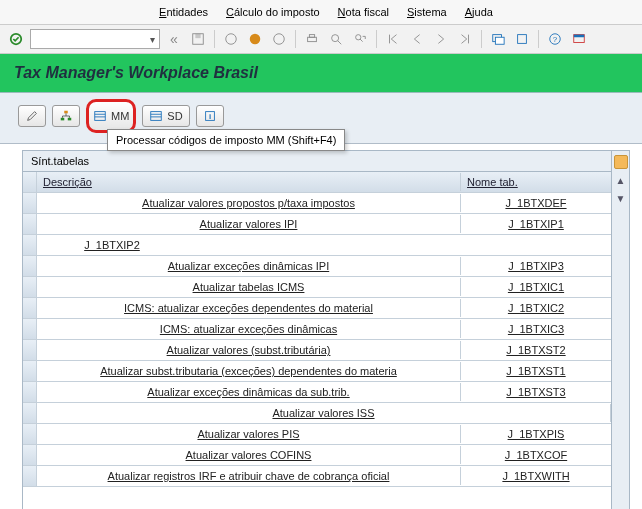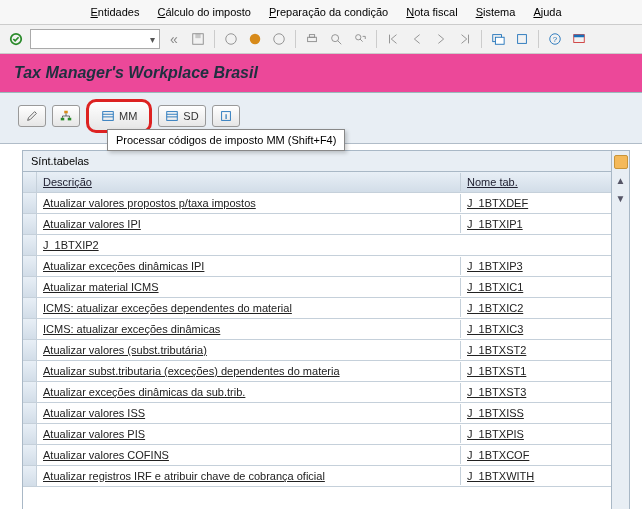--- a/index.html
+++ b/index.html
@@ -46,21 +46,21 @@
   .combo {
     width: 130px; height: 20px;
     border: 1px solid #aaa;
     background: #fff;
     display: flex; align-items: center; justify-content: flex-end;
     padding: 0 4px;
   }
   .combo::after { content: "▾"; color: #555; font-size: 10px; }
   .sep { width: 1px; height: 18px; background: #ccc; margin: 0 2px; }
   .title-area {
-    background: #ec4899;
+    background: #22c55e;
     border-bottom: 1px solid #9bb;
     padding: 10px 14px;
   }
   .title-area h1 {
     margin: 0;
     font-size: 16px;
     font-style: italic;
     font-weight: bold;
     color: #203040;
   }
@@ -80,21 +80,21 @@
     border-radius: 3px;
     display: inline-flex; align-items: center; justify-content: center;
     padding: 0 6px;
     gap: 4px;
     font-size: 11px;
     color: #333;
   }
   .st-btn.highlight {
     border: 3px solid #d22;
     border-radius: 10px;
-    padding: 0 12px;
+    padding: 0 4px;
     height: 34px;
   }
   .table-wrap {
     margin: 6px 12px 0 22px;
     border: 1px solid #a9b8c6;
     position: relative;
     height: 380px;
     display: flex;
   }
   .table-main { flex: 1; display: flex; flex-direction: column; overflow: hidden; }
@@ -128,21 +128,21 @@
     padding: 3px 6px;
     border-right: 1px solid #c5d0da;
     white-space: nowrap;
     overflow: hidden;
   }
   .col-name {
     width: 150px;
     padding: 3px 6px;
   }
   .grid-body { overflow-y: auto; flex: 1; background: #fff; }
-  .grid-row { background: #fff; color: #222; }
+  .grid-row { background: #fff; color: #222; text-align: center; }
   .scroll-side {
     width: 18px;
     border-left: 1px solid #a9b8c6;
     background: #e8eef4;
     display: flex; flex-direction: column; align-items: center;
     gap: 4px;
     padding-top: 4px;
   }
   .scroll-btn {
     width: 14px; height: 14px;
@@ -169,21 +169,20 @@
     white-space: nowrap;
   }
   svg.icon { width: 14px; height: 14px; }
 </style>
 </head>
 <body>
 
 <div class="menubar">
   <span><u>E</u><span>ntidades</span></span>
   <span><u>C</u><span>álculo do imposto</span></span>
-  <span><u>P</u><span>reparação da condição</span></span>
   <span><u>N</u><span>ota fiscal</span></span>
   <span><u>S</u><span>istema</span></span>
   <span><u>A</u><span>juda</span></span>
 </div>
 
 <div class="toolbar">
   <span class="tb-icon green">
     <svg class="icon" viewBox="0 0 16 16">
         <circle cx="8" cy="8" r="6" fill="none" stroke="currentColor" stroke-width="2"></circle>
         <path d="M5 8 l2 2 l4 -4" fill="none" stroke="currentColor" stroke-width="2"></path>
@@ -348,21 +347,21 @@
           <div class="col-gutter"></div>
           <div class="col-name">J_1BTXIP2</div>
         </div>
         <div class="grid-row">
           <div class="col-gutter"></div>
           <div class="col-desc">Atualizar exceções dinâmicas IPI</div>
           <div class="col-name">J_1BTXIP3</div>
         </div>
         <div class="grid-row">
           <div class="col-gutter"></div>
-          <div class="col-desc">Atualizar material ICMS</div>
+          <div class="col-desc">Atualizar tabelas ICMS</div>
           <div class="col-name">J_1BTXIC1</div>
         </div>
         <div class="grid-row">
           <div class="col-gutter"></div>
           <div class="col-desc">ICMS: atualizar exceções dependentes do material</div>
           <div class="col-name">J_1BTXIC2</div>
         </div>
         <div class="grid-row">
           <div class="col-gutter"></div>
           <div class="col-desc">ICMS: atualizar exceções dinâmicas</div>
@@ -379,21 +378,20 @@
           <div class="col-name">J_1BTXST1</div>
         </div>
         <div class="grid-row">
           <div class="col-gutter"></div>
           <div class="col-desc">Atualizar exceções dinâmicas da sub.trib.</div>
           <div class="col-name">J_1BTXST3</div>
         </div>
         <div class="grid-row">
           <div class="col-gutter"></div>
           <div class="col-desc">Atualizar valores ISS</div>
-          <div class="col-name">J_1BTXISS</div>
         </div>
         <div class="grid-row">
           <div class="col-gutter"></div>
           <div class="col-desc">Atualizar valores PIS</div>
           <div class="col-name">J_1BTXPIS</div>
         </div>
         <div class="grid-row">
           <div class="col-gutter"></div>
           <div class="col-desc">Atualizar valores COFINS</div>
           <div class="col-name">J_1BTXCOF</div>

